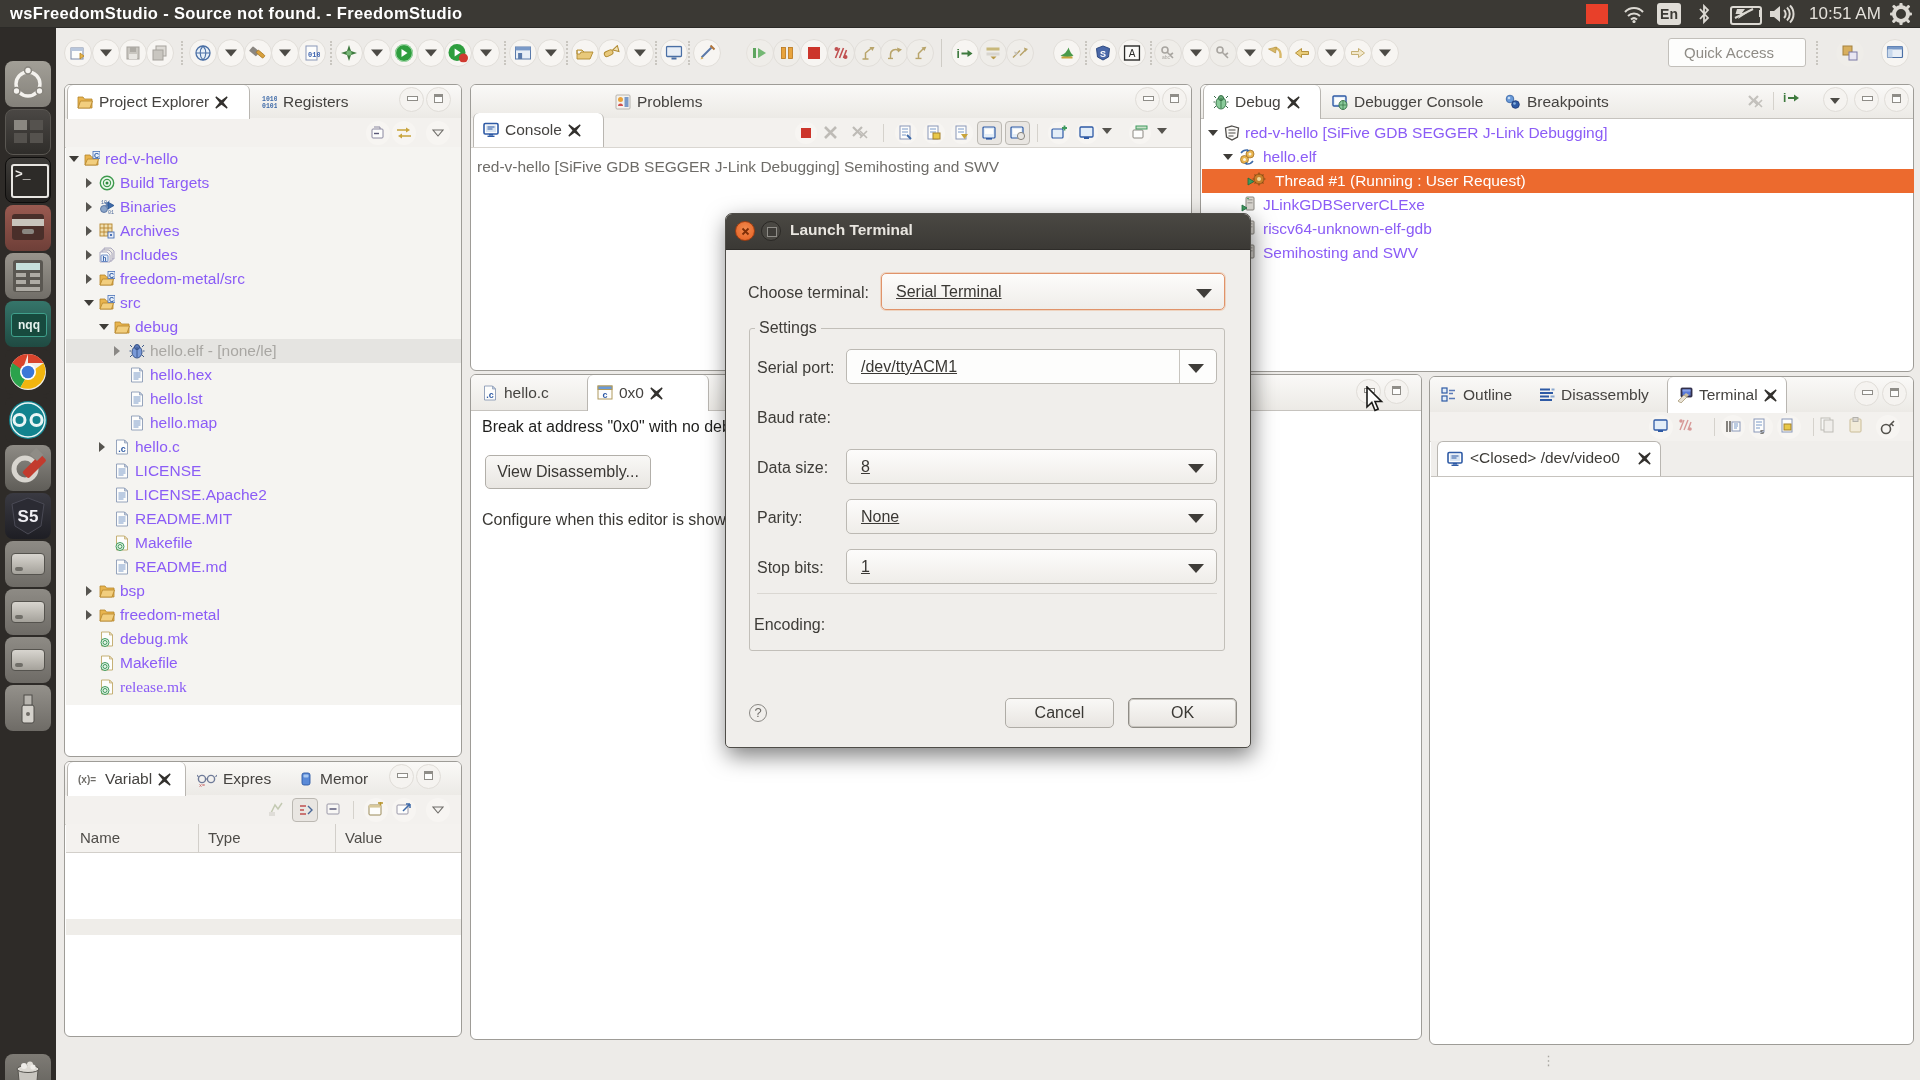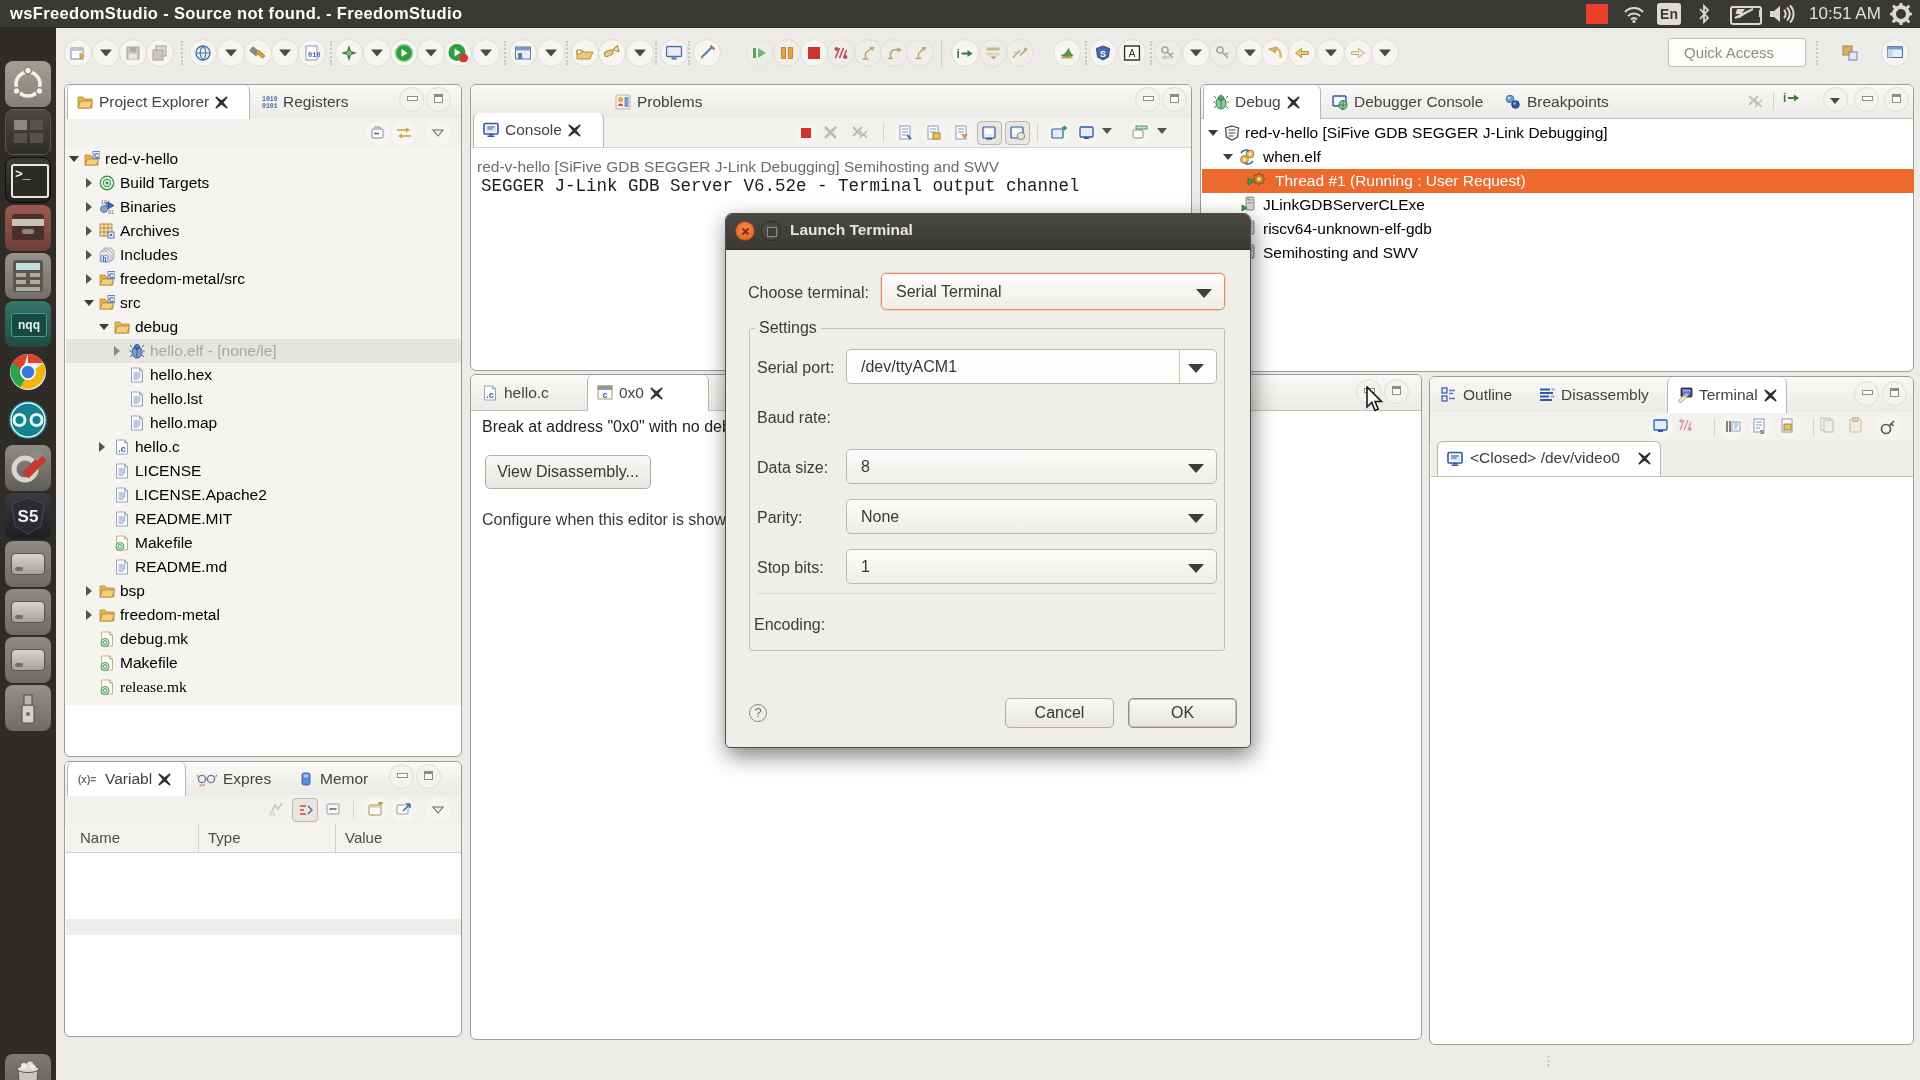--- a/index.html
+++ b/index.html
@@ -25,25 +25,25 @@
 .tbar2{position:absolute;left:0;right:0;height:29px;background:#F3F1EE;border-bottom:1px solid #D9D6D1;}
 .mm{position:absolute;width:25px;height:25px;border-radius:50%;background:#F5F3F0;border:1px solid #E0DDD8;box-sizing:border-box;}
 .mini{position:absolute;left:7px;top:8px;width:9px;height:3px;border:1px solid #8F8D88;background:#FDFDFC;}
 .maxi{position:absolute;left:7px;top:6px;width:9px;height:9px;border:1px solid #8F8D88;background:#FDFDFC;box-sizing:border-box;}
 .maxi:before{content:"";position:absolute;left:0;top:0;right:0;height:2px;background:#8F8D88;}
 .xx{font-weight:bold;font-size:14px;color:#2F2E2B;margin-left:6px;font-family:"Liberation Sans";}
 .ic16{width:16px;height:16px;margin-right:6px;flex:0 0 auto;}
 .ac{width:0;height:0;border-top:5px solid transparent;border-bottom:5px solid transparent;border-left:6px solid #56544F;position:absolute;}
 .ae{width:0;height:0;border-left:5px solid transparent;border-right:5px solid transparent;border-top:6px solid #3E3C38;position:absolute;margin-top:2px;}
 .ti{position:absolute;width:16px;height:16px;}
-.tl{position:absolute;font-size:15.5px;color:#000000;}
+.tl{position:absolute;font-size:15.5px;color:#8b5cf6;}
 
 #dlg{position:absolute;left:725px;top:213px;width:524px;height:533px;background:#F0EEEB;border:1px solid #4F4D48;border-radius:7px 7px 5px 5px;box-shadow:2px 8px 22px rgba(0,0,0,0.5);z-index:10;}
 #dlgtitle{position:absolute;left:0;top:0;right:0;height:35px;background:linear-gradient(#4A4843,#3B3935);border-radius:6px 6px 0 0;border-bottom:1px solid #2E2C29;}
-.combo{position:absolute;background:linear-gradient(#FDFCFB,#EFEDE9);border:1px solid #BCB9B3;border-radius:5px;box-sizing:border-box;font-size:16px;color:#3A3834;display:flex;align-items:center;padding-left:14px;}
+.combo{position:absolute;background:linear-gradient(#FDFCFB,#EFEDE9);border:1px solid #BCB9B3;border-radius:5px;box-sizing:border-box;font-size:16px;color:#3A3834;display:flex;align-items:center;padding-left:14px;text-decoration:underline;}
 .combo .arr{position:absolute;right:12px;top:50%;margin-top:-3px;width:0;height:0;border-left:8px solid transparent;border-right:8px solid transparent;border-top:9px solid #3F3D39;}
 .dlab{position:absolute;font-size:16px;color:#3E3C38;}
 .btn{position:absolute;background:linear-gradient(#F9F8F6,#E8E5E1);border:1px solid #AFACA6;border-radius:5px;box-sizing:border-box;font-size:16px;color:#3A3834;display:flex;align-items:center;justify-content:center;}
 </style>
 </head>
 <body>
 <div id="root">
 <svg width="0" height="0" style="position:absolute">
 <defs>
 <symbol id="i-fold" viewBox="0 0 16 16">
@@ -903,21 +903,20 @@
           <svg class="abs" style="left:3px;top:3px;" width="16" height="16">
             <rect x="1" y="5" width="10" height="8" rx="1" fill="#FDFDFC" stroke="#8A8780"></rect>
             <rect x="4" y="1" width="11" height="3" fill="#C8E0C8" stroke="#3E9A5E"></rect>
           </svg>
         </div>
       <div class="abs" style="left:686px;top:10px;">
           <div class="tri" style="border-top-color:#55534E;border-left-width:5px;border-right-width:5px;border-top-width:6px;"></div>
         </div>
     </div>
     <span class="abs" style="left:6px;top:73px;font-size:15.5px;color:#6E6C68;">red-v-hello [SiFive GDB SEGGER J-Link Debugging] Semihosting and SWV</span>
-    <span class="abs" style="left:10px;top:91px;font-size:17.5px;font-family:'Liberation Mono',monospace;color:#1C1C1A;">SEGGER J-Link GDB Server V6.52e - Terminal output channel</span>
   </div>
   <div id="debug" class="panel" style="left:1200px;top:84px;width:714px;height:288px;">
     <div class="tabrow"></div>
     <div class="tab act" style="left:2px;width:118px;"><svg class="ic16" viewBox="0 0 16 16">
           <use href="#i-dbug"></use>
         </svg>Debug<svg class="xx" width="13" height="13" viewBox="0 0 14 14">
           <use href="#i-clx"></use>
         </svg></div>
     <div class="tab" style="left:122px;"><svg class="ic16" viewBox="0 0 16 16">
           <use href="#i-dbgcon"></use>
@@ -947,21 +946,21 @@
     <div id="dbgtree">
       <i class="ae abs" style="left:7px;top:43px;"></i>
         <svg class="ti" style="left:23px;top:40px;">
           <use href="#i-shield"></use>
         </svg>
         <span class="tl" style="left:44px;top:39px;">red-v-hello [SiFive GDB SEGGER J-Link Debugging]</span>
       <i class="ae abs" style="left:22px;top:67px;"></i>
         <svg class="ti" style="left:38px;top:64px;">
           <use href="#i-gears"></use>
         </svg>
-        <span class="tl" style="left:62px;top:63px;">when.elf</span>
+        <span class="tl" style="left:62px;top:63px;">hello.elf</span>
       <div class="abs" style="left:1px;top:84px;width:712px;height:24px;background:#EC6A2E;"></div>
       <svg class="ti" style="left:46px;top:87px;width:20px;">
           <svg viewBox="0 0 20 16" width="20" height="16">
             <use href="#i-thread"></use>
           </svg>
         </svg>
         <span class="tl" style="left:74px;top:87px;color:#FFF;">Thread #1 (Running : User Request)</span>
       <svg class="ti" style="left:40px;top:111px;">
           <use href="#i-srv"></use>
         </svg>

